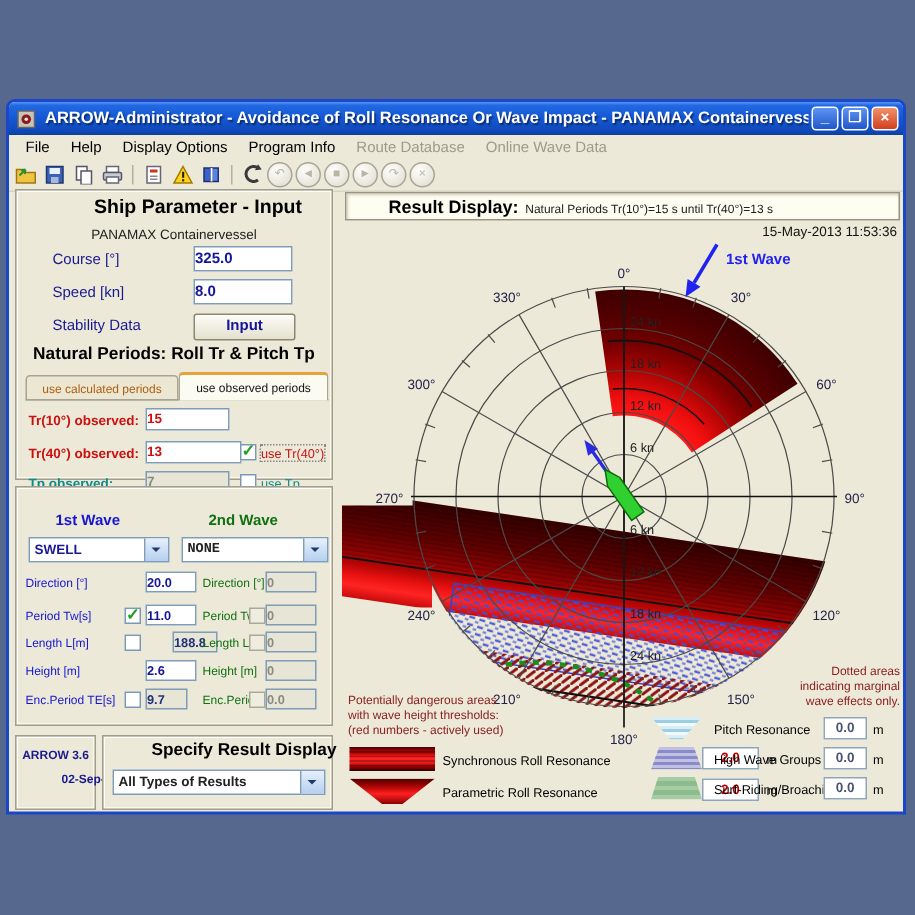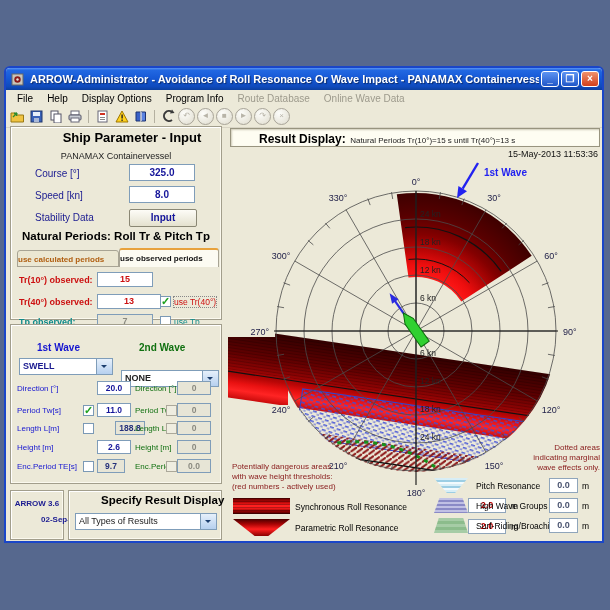--- a/index.html
+++ b/index.html
@@ -33,36 +33,36 @@
   .grp{position:absolute;background:#ECE9D8;border:1px solid #A29E8C;
     box-shadow:inset 1px 1px 0 #FFFFFF,inset -1px -1px 0 #FBF9EE;box-sizing:border-box;}
   .gtitle{font-weight:bold;text-align:center;font-size:13px;padding-top:3px;white-space:nowrap;padding-left:32px;}
   .lbl{position:absolute;white-space:nowrap;}
   .navy{color:#1A1A90;}
   .red{color:#CC1010;}
   .teal{color:#0E8A8A;}
   .blue{color:#1515D0;}
   .green{color:#107010;}
   .valbox{position:absolute;background:#fff;border:1px solid #7F9DB9;color:#15159A;font-weight:bold;
-    font-size:9px;text-align:center;box-sizing:border-box;}
+    font-size:9px;text-align:left;box-sizing:border-box;}
   .valbox.gray{background:#E7E5D6;color:#24307A;}
   .valbox.off{background:#E7E5D6;color:#8A8A80;}
   .btn{position:absolute;background:linear-gradient(180deg,#FDFCF7,#E4E1CE);border:1px solid #8A8774;
     border-radius:2px;color:#15159A;font-weight:bold;font-size:10px;text-align:center;}
   .cb{position:absolute;width:11px;height:11px;background:#fff;border:1px solid #7B99B5;box-sizing:border-box;
     font-size:11px;line-height:9px;text-align:center;color:#1FA11F;font-weight:bold;}
   .cb.dis{background:#EFEDE0;border-color:#ABA89A;}
   .dd{position:absolute;background:#fff;border:1px solid #7F9DB9;box-sizing:border-box;height:17px;}
   .dd .dtxt{position:absolute;left:3px;top:2px;font-size:9px;font-weight:bold;white-space:nowrap;}
   .dd .darr{position:absolute;right:0;top:0;bottom:0;width:15px;border-left:1px solid #7F9DB9;
     background:linear-gradient(180deg,#E6F0FB,#B6D0EF);}
   .dd .darr:after{content:"";position:absolute;left:4px;top:6px;border:3.5px solid transparent;
     border-top-color:#1C3E6E;}
-  .tab{position:absolute;box-sizing:border-box;font-size:8px;text-align:left;border:1px solid #A8A494;
-    border-radius:3px 3px 0 0;font-weight:bold;}
+  .tab{position:absolute;box-sizing:border-box;font-size:8px;text-align:center;border:1px solid #A8A494;
+    border-radius:3px 3px 0 0;}
   
   .sw{position:absolute;}
   .sw-sync{background:repeating-linear-gradient(180deg,rgba(0,0,0,.28) 0 1px,rgba(0,0,0,0) 1px 3px),
     linear-gradient(180deg,#5A0000 0%,#C00808 28%,#FF2020 45%,#FF2020 62%,#9A0202 80%,#4A0000 100%);}
   .sw-param{clip-path:polygon(0 0,100% 0,62% 100%,38% 100%);
     background:linear-gradient(180deg,#4A0000 0%,#A80404 30%,#FF2020 60%,#8A0202 100%);}
   .sw-pitch{clip-path:polygon(0 0,100% 0,62% 100%,38% 100%);
     background:repeating-linear-gradient(180deg,#D8EEF6 0 2px,#9CCEE4 2px 4px,#F2FAFD 4px 6px);}
   .sw-hwg{clip-path:polygon(16% 0,84% 0,100% 100%,0 100%);
     background:repeating-linear-gradient(180deg,#C0C0E4 0 2px,#8A8AC6 2px 4px);}
@@ -200,21 +200,21 @@
     </div>
 
     <div class="grp" style="left:4px;top:199px;width:212px;height:160px;">
       <div class="lbl blue" style="left:26px;top:17px;font-size:10px;font-weight:bold;">1st Wave</div>
       <div class="lbl green" style="left:128px;top:17px;font-size:10px;font-weight:bold;">2nd Wave</div>
 
       <div class="dd" style="left:8px;top:33px;width:94px;">
         <span class="dtxt navy">SWELL</span>
         <span class="darr"></span>
       </div>
-      <div class="dd" style="left:110px;top:45px;width:98px;">
+      <div class="dd" style="left:110px;top:33px;width:98px;font-family:Liberation Mono, monospace;">
         <span class="dtxt" style="color:#222;">NONE</span>
         <span class="darr"></span>
       </div>
 
       <div class="lbl blue" style="left:6px;top:59px;font-size:8px;">Direction [°]</div>
       <div class="valbox" style="left:86px;top:56px;width:34px;height:14px;line-height:12px;font-size:8.5px;">20.0</div>
       <div class="lbl blue" style="left:6px;top:81px;font-size:8px;">Period Tw[s]</div>
       <span class="cb" style="left:72px;top:80px;">✓</span>
       <div class="valbox" style="left:86px;top:78px;width:34px;height:14px;line-height:12px;font-size:8.5px;">11.0</div>
       <div class="lbl blue" style="left:6px;top:99px;font-size:8px;">Length L[m]</div>
@@ -242,21 +242,21 @@
     </div>
 
     <div class="grp" style="left:4px;top:365px;width:54px;height:50px;">
       <div class="lbl navy" style="left:0;right:0;top:8px;text-align:center;font-size:8px;font-weight:bold;">ARROW 3.6</div>
       <div class="lbl navy" style="left:0;right:0;top:24px;text-align:left;font-size:8px;font-weight:bold;padding-left:30px;">02-Sep-2012</div>
     </div>
 
     <div class="grp" style="left:62px;top:365px;width:154px;height:50px;">
       <div class="gtitle" style="font-size:11.5px;">Specify Result Display</div>
       <div class="dd" style="left:6px;top:22px;width:142px;">
-        <span class="dtxt" style="color:#222;font-weight:normal;">All Types of Results</span>
+        <span class="dtxt" style="color:#222;font-weight:bold;">All Types of Results</span>
         <span class="darr"></span>
       </div>
     </div>
 
     <div style="position:absolute;left:220px;top:0;width:378px;height:418px;">
       <div style="position:absolute;left:4px;top:3px;width:368px;height:17px;background:#FEFDF2;border:1px solid #98947F;box-shadow:inset 1px 1px 2px #CFCBB8;white-space:nowrap;overflow:hidden;">
         <span style="font-weight:bold;font-size:12px;margin-left:28px;">Result Display:</span>
         <span style="font-size:8px;color:#222;">Natural Periods Tr(10°)=15 s until Tr(40°)=13 s</span>
       </div>
       <div style="position:absolute;right:6px;top:24px;font-size:9px;color:#111;">15-May-2013 11:53:36</div>

